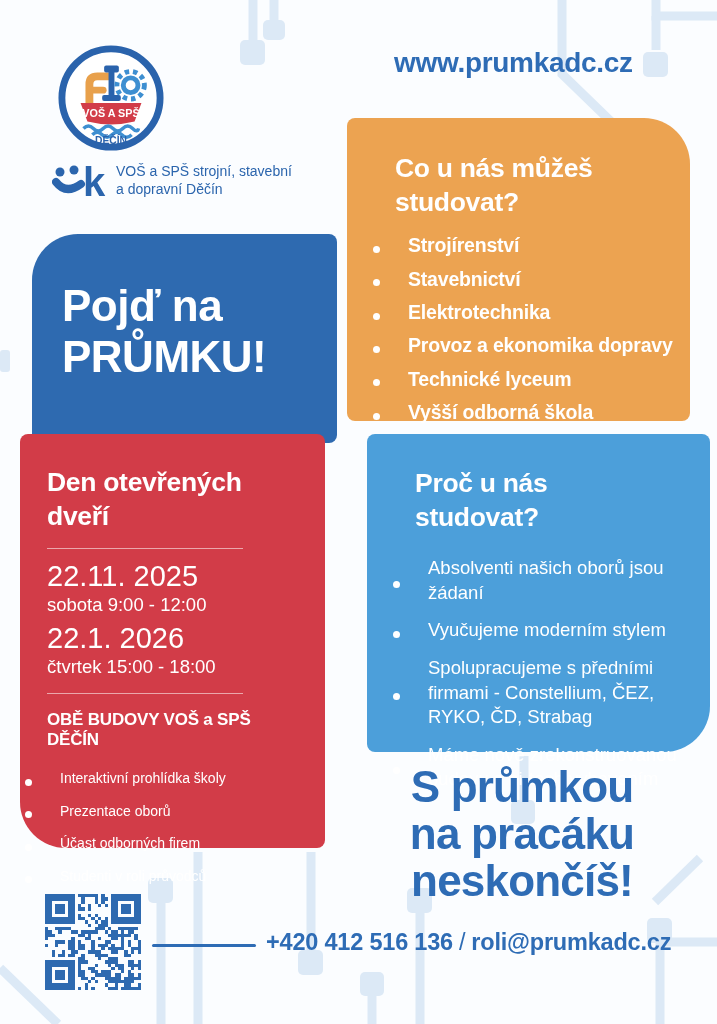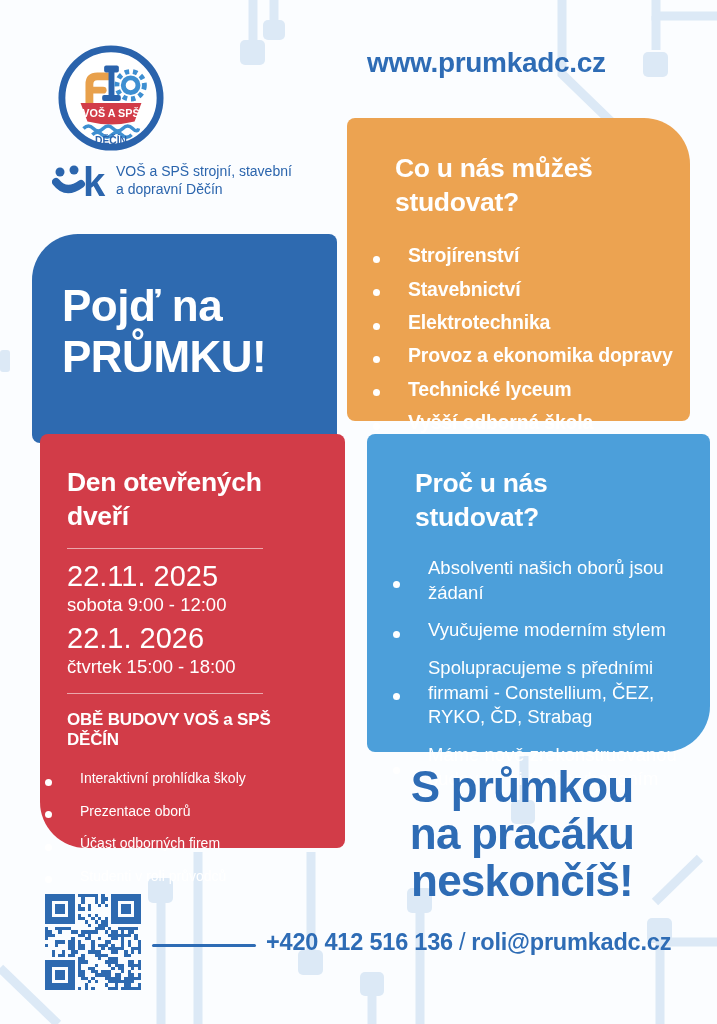--- a/index.html
+++ b/index.html
@@ -7,32 +7,32 @@
     position:relative;width:717px;height:1024px;overflow:hidden;
     background:#fbfdff;font-family:"Liberation Sans",sans-serif;
   }
   .circuit{position:absolute;inset:0;z-index:0;}
   .layer{position:absolute;z-index:1;}
 
   
   .school-logo{left:57px;top:44px;width:108px;height:108px;}
   .org-row{left:52px;top:158px;display:flex;align-items:center;gap:10px;}
   .org-name{font-size:14px;line-height:1.3;color:#2b65ad;font-weight:500;}
-  .website{left:367px;top:47px;font-size:28px;font-weight:800;color:#2e6cb5;letter-spacing:-0.3px;}
+  .website{left:394px;top:47px;font-size:28px;font-weight:800;color:#2e6cb5;letter-spacing:-0.3px;}
 
   
   .box{color:#fff;box-sizing:border-box;}
   .hero-box{left:32px;top:234px;width:305px;height:209px;background:#2e6ab0;
     border-radius:46px 8px 8px 8px;padding:46px 26px 0 30px;}
   .hero-box .hero-title{font-size:44px;font-weight:800;line-height:1.16;letter-spacing:-0.5px;}
   .study-box{left:347px;top:118px;width:343px;height:303px;background:#eca351;
     border-radius:8px 46px 8px 8px;padding:34px 16px 0 48px;}
   .box-title{font-size:26.5px;font-weight:800;line-height:1.27;letter-spacing:-0.3px;}
-  .study-box .box-title{max-width:240px;margin-bottom:24px;}
-  .open-box{left:40px;top:434px;width:305px;height:414px;background:#d23c48;
+  .study-box .box-title{max-width:240px;margin-bottom:14px;}
+  .open-box{left:20px;top:434px;width:305px;height:414px;background:#d23c48;
     border-radius:8px 8px 8px 46px;padding:32px 22px 0 27px;}
   .open-box .box-title{max-width:240px;}
   .why-box{left:367px;top:434px;width:343px;height:318px;background:#4c9fda;
     border-radius:8px 8px 46px 8px;padding:33px 18px 0 48px;}
   .why-box .box-title{max-width:210px;margin-bottom:22px;}
 
   ul.blist{list-style:none;margin:0;padding:0;}
   ul.blist li{display:flex;align-items:center;gap:28px;margin-left:-22px;}
   .dot{flex:0 0 auto;width:7px;height:7px;border-radius:50%;background:#fff;margin-top:8px;}
   .study-box li{font-size:19.5px;font-weight:700;letter-spacing:-0.2px;margin-bottom:9px;line-height:1.25;}

